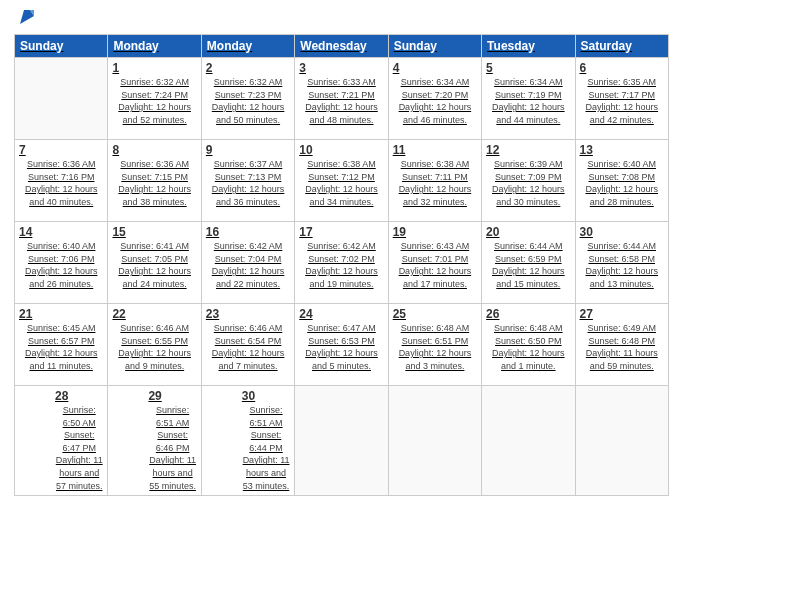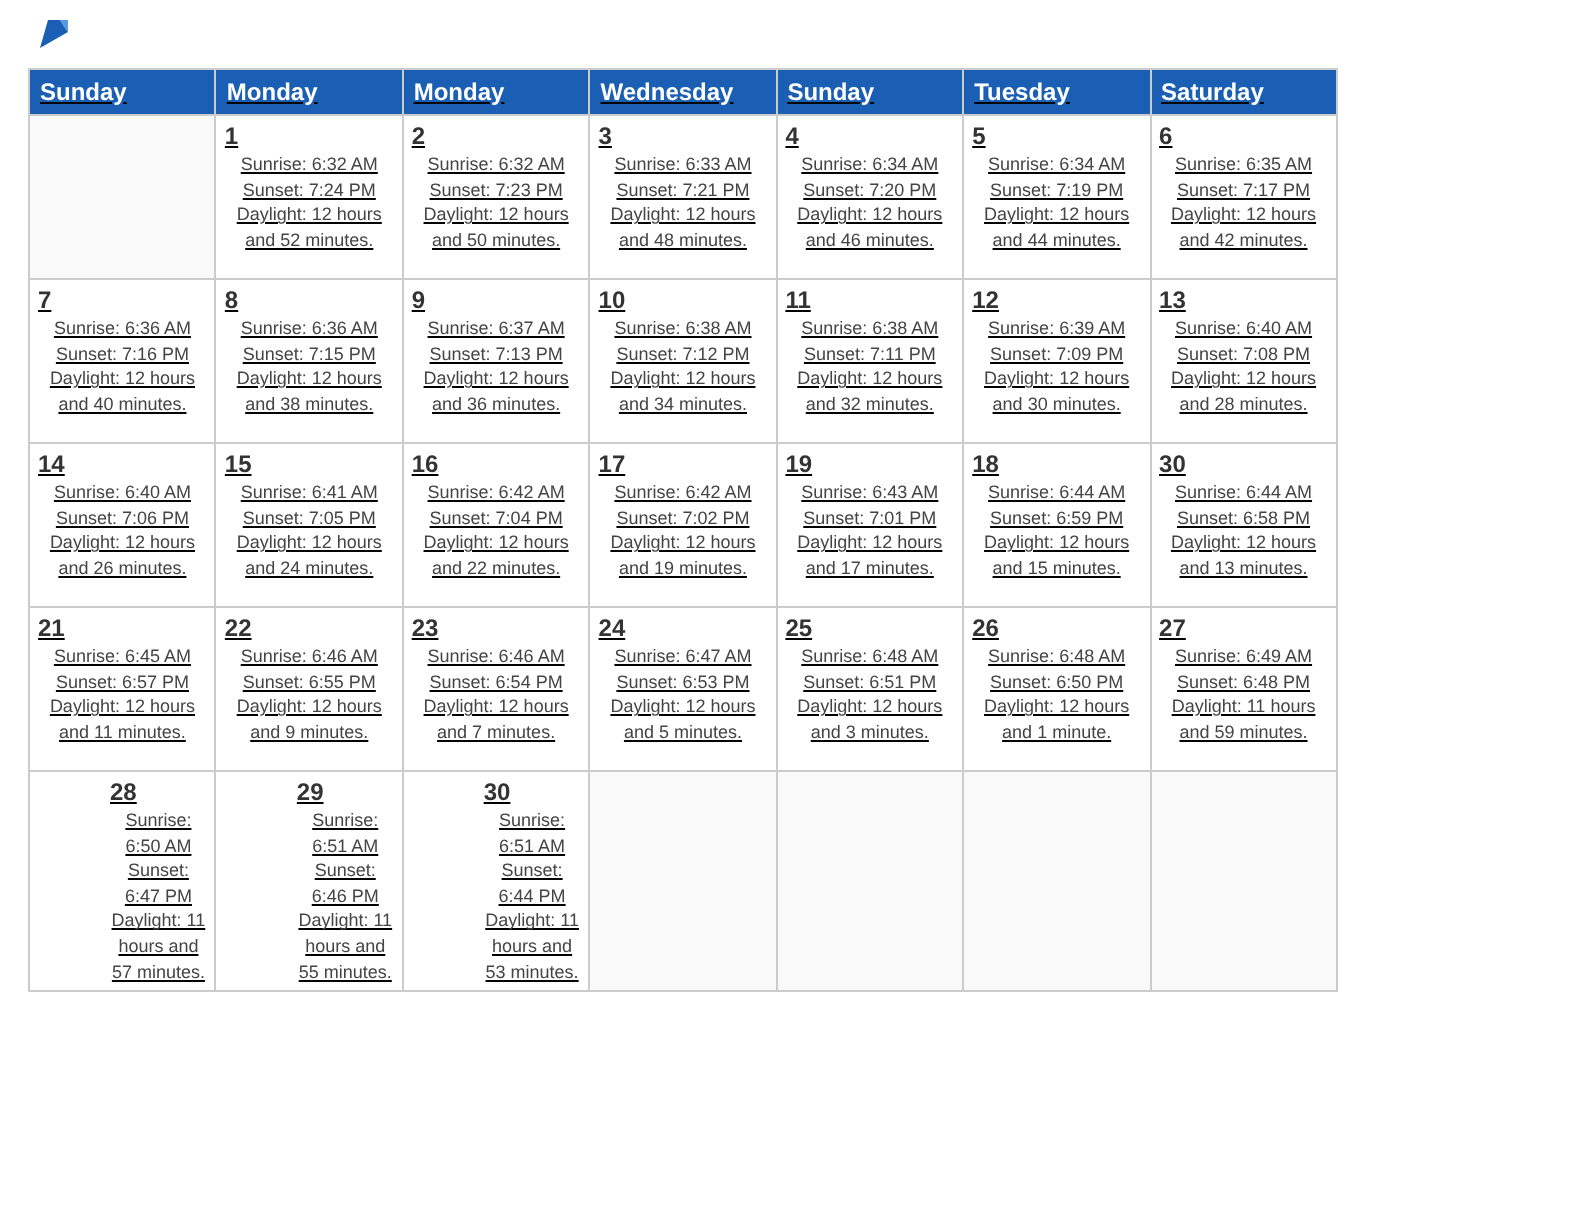--- a/index.html
+++ b/index.html
@@ -198,21 +198,21 @@
           </td>
           <td>
             <span class="day-num">17</span>
             <div class="day-info">Sunrise: 6:42 AM<br>Sunset: 7:02 PM<br>Daylight: 12 hours and 19 minutes.</div>
           </td>
           <td>
             <span class="day-num">19</span>
             <div class="day-info">Sunrise: 6:43 AM<br>Sunset: 7:01 PM<br>Daylight: 12 hours and 17 minutes.</div>
           </td>
           <td>
-            <span class="day-num">18</span>
+            <span class="day-num">20</span>
             <div class="day-info">Sunrise: 6:44 AM<br>Sunset: 6:59 PM<br>Daylight: 12 hours and 15 minutes.</div>
           </td>
           <td>
             <span class="day-num">30</span>
             <div class="day-info">Sunrise: 6:44 AM<br>Sunset: 6:58 PM<br>Daylight: 12 hours and 13 minutes.</div>
           </td>
         </tr>
         <tr>
           <td>
             <span class="day-num">21</span>

